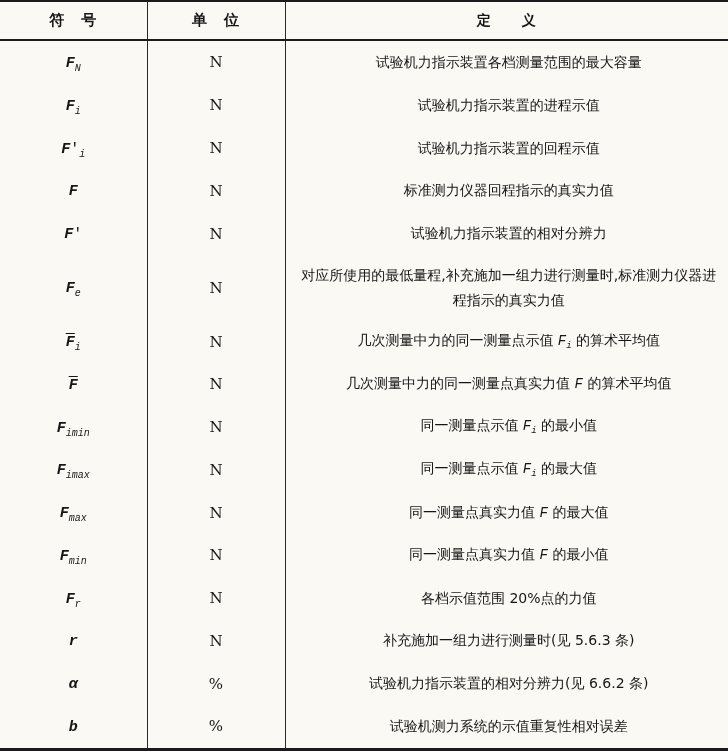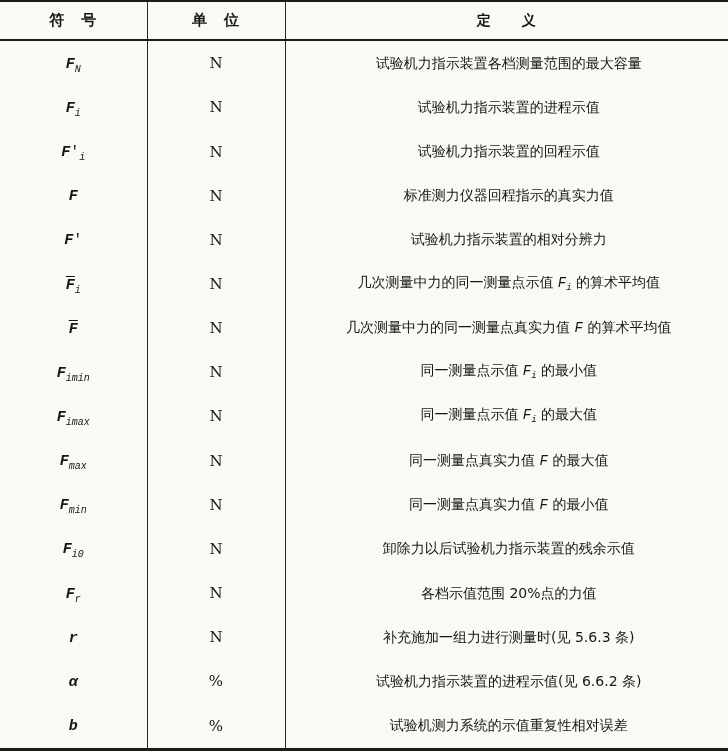--- a/index.html
+++ b/index.html
@@ -107,20 +107,25 @@
         <td class="symbol-cell"><span class="math plain"><i>F</i></span></td>
         <td class="unit-cell">N</td>
         <td class="def-cell">标准测力仪器回程指示的真实力值</td>
       </tr>
       <tr>
         <td class="symbol-cell"><span class="math plain"><i>F</i>′</span></td>
         <td class="unit-cell">N</td>
         <td class="def-cell">试验机力指示装置的相对分辨力</td>
       </tr>
       <tr>
+        <td class="symbol-cell"><span class="math plain"><i>F</i><sub>e</sub></span></td>
+        <td class="unit-cell">N</td>
+        <td class="def-cell">对应所使用的最低量程,补充施加一组力进行测量时,标准测力仪器进程指示的真实力值</td>
+      </tr>
+      <tr>
         <td class="symbol-cell"><span class="math bar plain"><i>F</i><sub>i</sub></span></td>
         <td class="unit-cell">N</td>
         <td class="def-cell">几次测量中力的同一测量点示值 <span class="math"><i>F</i><sub>i</sub></span> 的算术平均值</td>
       </tr>
       <tr>
         <td class="symbol-cell"><span class="math bar plain"><i>F</i></span></td>
         <td class="unit-cell">N</td>
         <td class="def-cell">几次测量中力的同一测量点真实力值 <span class="math"><i>F</i></span> 的算术平均值</td>
       </tr>
       <tr>
@@ -137,38 +142,33 @@
         <td class="symbol-cell"><span class="math plain"><i>F</i><sub>max</sub></span></td>
         <td class="unit-cell">N</td>
         <td class="def-cell">同一测量点真实力值 <span class="math"><i>F</i></span> 的最大值</td>
       </tr>
       <tr>
         <td class="symbol-cell"><span class="math plain"><i>F</i><sub>min</sub></span></td>
         <td class="unit-cell">N</td>
         <td class="def-cell">同一测量点真实力值 <span class="math"><i>F</i></span> 的最小值</td>
       </tr>
       <tr>
-        <td class="symbol-cell"><span class="math plain"><i>F</i><sub>i0</sub></span></td>
-        <td class="unit-cell">N</td>
-        <td class="def-cell">卸除力以后试验机力指示装置的残余示值</td>
-      </tr>
-      <tr>
         <td class="symbol-cell"><span class="math plain"><i>F</i><sub>r</sub></span></td>
         <td class="unit-cell">N</td>
         <td class="def-cell">各档示值范围 20%点的力值</td>
       </tr>
       <tr>
         <td class="symbol-cell"><span class="math plain"><i>r</i></span></td>
         <td class="unit-cell">N</td>
         <td class="def-cell">补充施加一组力进行测量时(见 5.6.3 条)</td>
       </tr>
       <tr>
         <td class="symbol-cell"><span class="math plain"><i>α</i></span></td>
         <td class="unit-cell">%</td>
-        <td class="def-cell">试验机力指示装置的进程示值(见 6.6.2 条)</td>
+        <td class="def-cell">试验机力指示装置的相对分辨力(见 6.6.2 条)</td>
       </tr>
       <tr>
         <td class="symbol-cell"><span class="math plain"><i>b</i></span></td>
         <td class="unit-cell">%</td>
         <td class="def-cell">试验机测力系统的示值重复性相对误差</td>
       </tr>
     </tbody>
 </table>
 
 </body></html>

